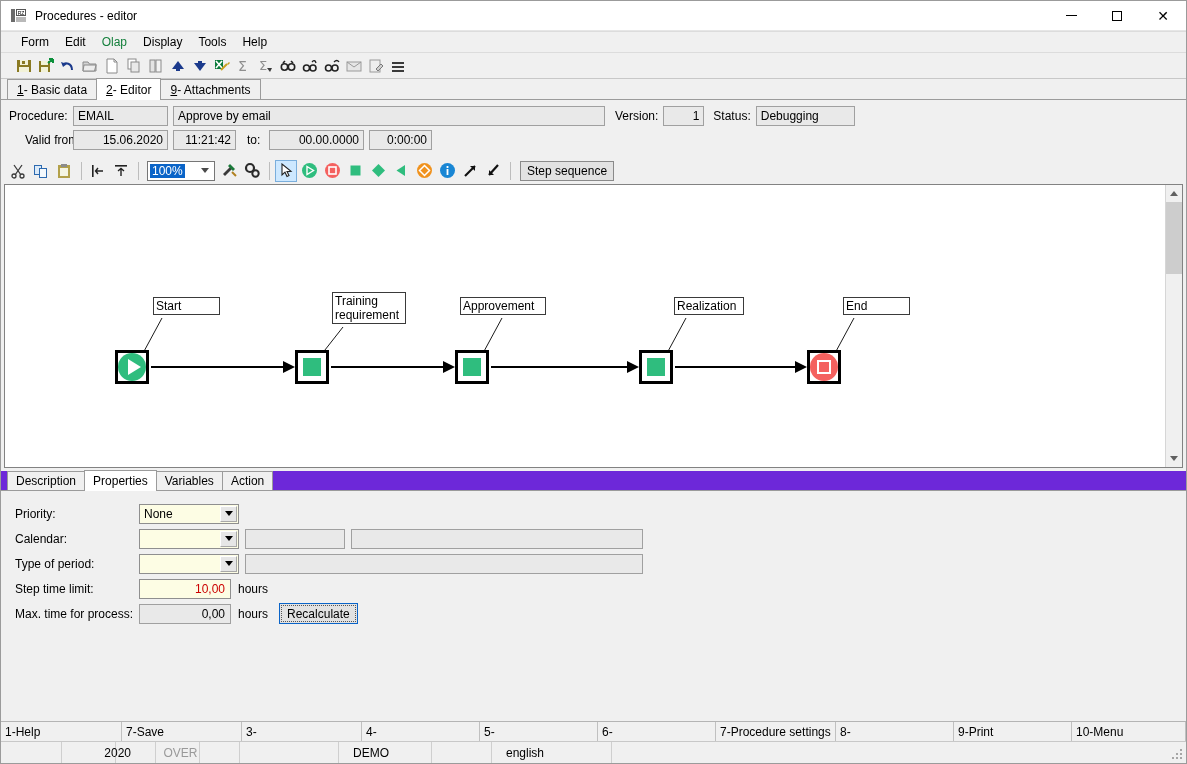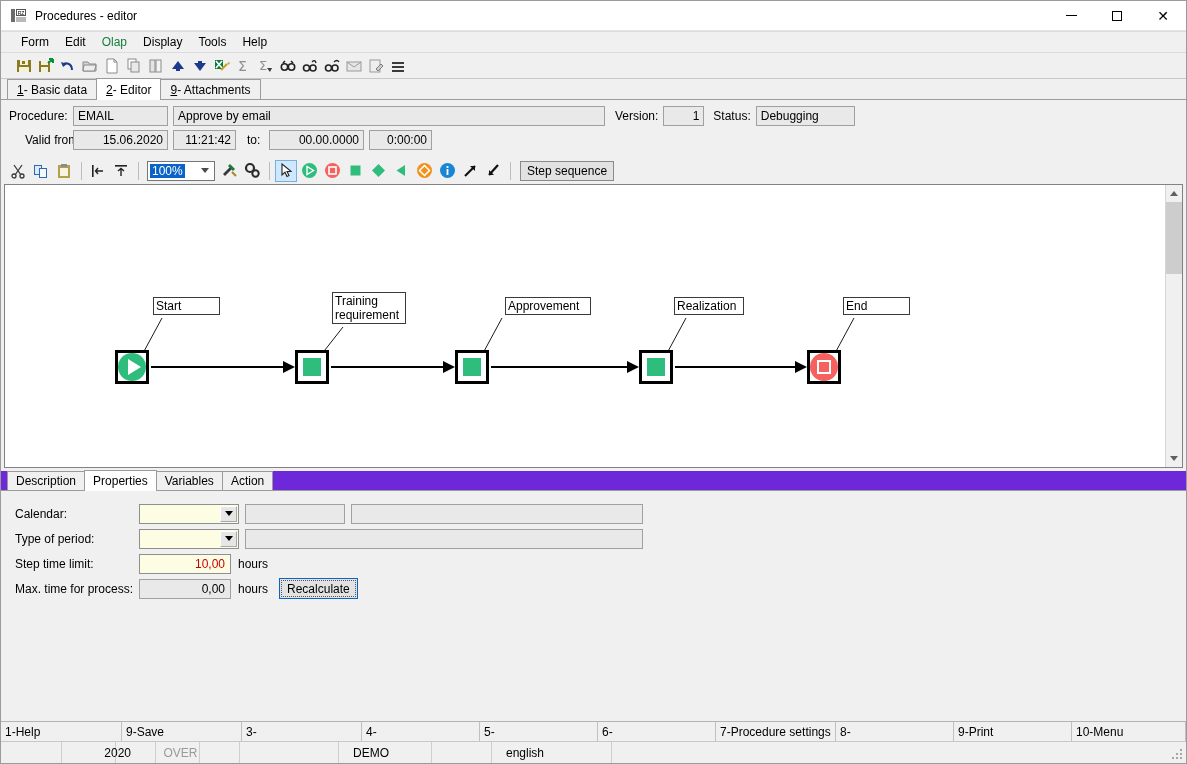--- a/index.html
+++ b/index.html
@@ -744,21 +744,21 @@
         <line x1="137" y1="170" x2="157" y2="133" stroke="#000" stroke-width="0.9"></line>
         <line x1="316" y1="170" x2="338" y2="142" stroke="#000" stroke-width="0.9"></line>
         <line x1="477" y1="170" x2="497" y2="133" stroke="#000" stroke-width="0.9"></line>
         <line x1="661" y1="170" x2="681" y2="133" stroke="#000" stroke-width="0.9"></line>
         <line x1="829" y1="170" x2="849" y2="133" stroke="#000" stroke-width="0.9"></line>
       </svg>
 
       <div class="nlabel" style="left:148px;top:112px;width:67px;height:18px">Start</div>
       <div class="nlabel" style="left:327px;top:107px;width:74px;height:32px">Training
 requirement</div>
-      <div class="nlabel" style="left:500px;top:112px;width:86px;height:18px">Approvement</div>
+      <div class="nlabel" style="left:455px;top:112px;width:86px;height:18px">Approvement</div>
       <div class="nlabel" style="left:669px;top:112px;width:70px;height:18px">Realization</div>
       <div class="nlabel" style="left:838px;top:112px;width:67px;height:18px">End</div>
 
       <div class="node" style="left:110px;top:165px">
         <div class="circ-green">
             <div class="tri-white"></div>
           </div>
       </div>
       <div class="node" style="left:290px;top:165px">
         <div class="sq-green"></div>
@@ -791,20 +791,29 @@
 
   <div class="bottomtabs">
     <div class="btab">Description</div>
     <div class="btab active">Properties</div>
     <div class="btab">Variables</div>
     <div class="btab">Action</div>
   </div>
 
   <div class="props">
     <div class="prow">
+      <div class="plabel">Priority:</div>
+      <div class="combo">
+        <span>None</span>
+        <span class="combo-btn">
+            <span class="combo-arrow"></span>
+          </span>
+      </div>
+    </div>
+    <div class="prow">
       <div class="plabel">Calendar:</div>
       <div class="combo">
         <span></span>
         <span class="combo-btn">
             <span class="combo-arrow"></span>
           </span>
       </div>
       <div class="txtfld" style="width:100px;margin-left:6px"></div>
       <div class="txtfld" style="width:292px;margin-left:6px"></div>
     </div>
@@ -826,21 +835,21 @@
     <div class="prow">
       <div class="plabel">Max. time for process:</div>
       <div class="numfld readonly">0,00</div>
       <div class="unit">hours</div>
       <div class="recalc">Recalculate</div>
     </div>
   </div>
 
   <div class="fnbar">
     <div class="fncell" style="width:121px">1-Help</div>
-    <div class="fncell" style="width:120px">9-Save</div>
+    <div class="fncell" style="width:120px">7-Save</div>
     <div class="fncell" style="width:120px">3-</div>
     <div class="fncell" style="width:118px">4-</div>
     <div class="fncell" style="width:118px">5-</div>
     <div class="fncell" style="width:118px">6-</div>
     <div class="fncell" style="width:120px">7-Procedure settings</div>
     <div class="fncell" style="width:118px">8-</div>
     <div class="fncell" style="width:118px">9-Print</div>
     <div class="fncell" style="flex:1 1 auto">10-Menu</div>
   </div>
 

